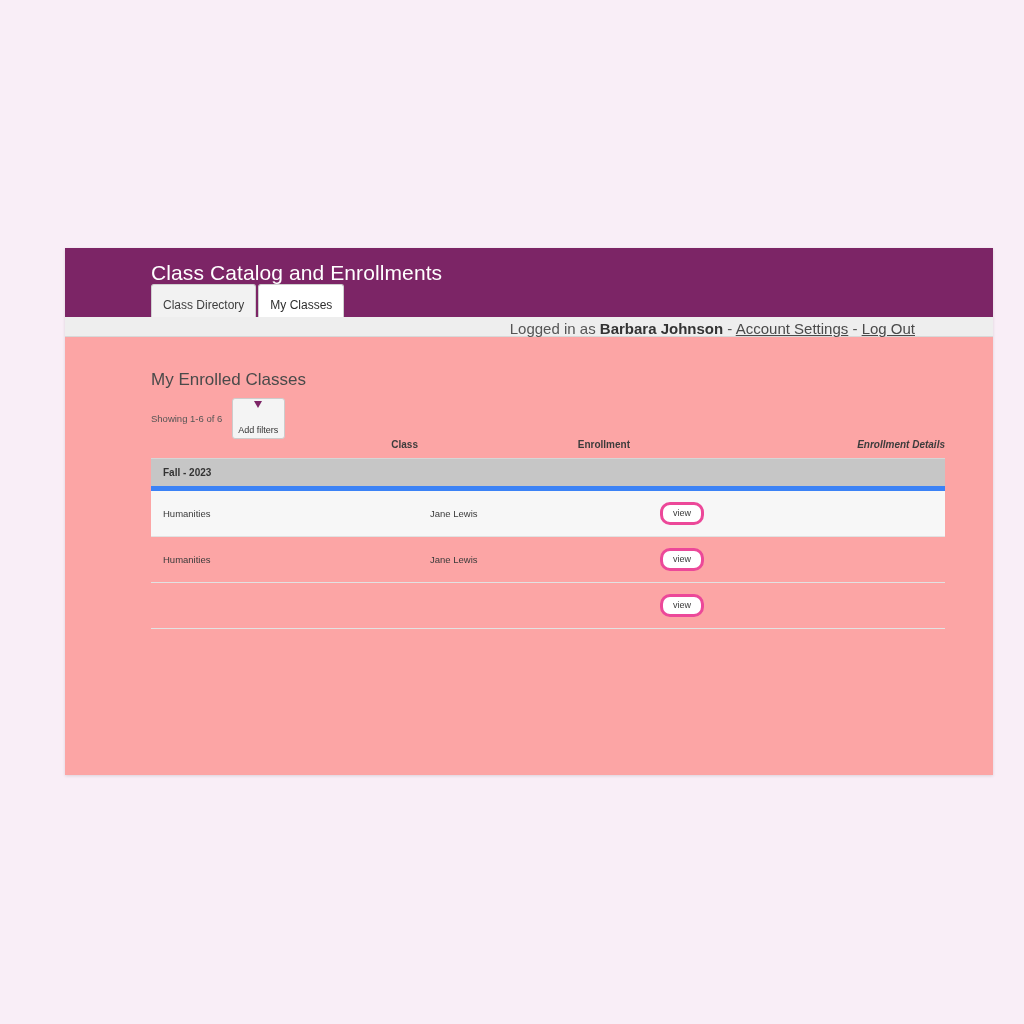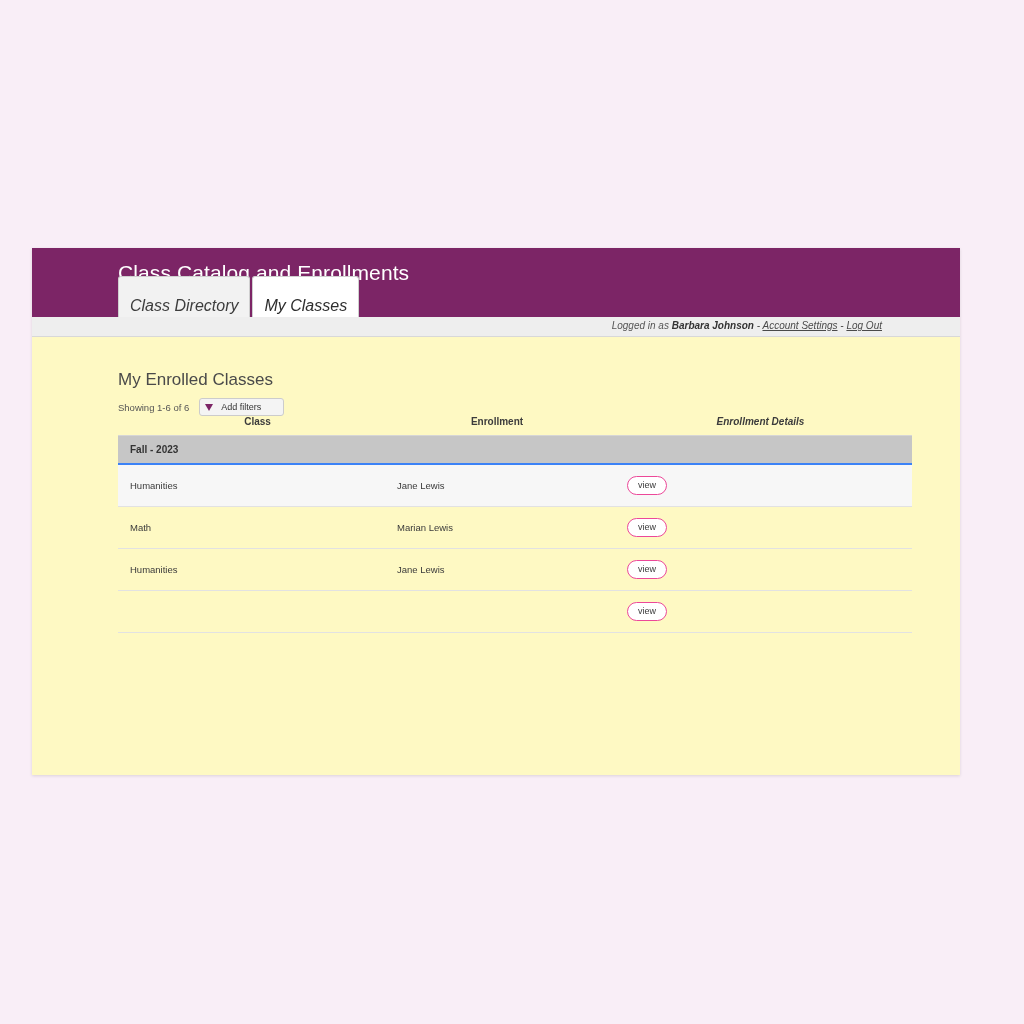--- a/index.html
+++ b/index.html
@@ -9,25 +9,25 @@
   body {
     width: 1024px;
     height: 1024px;
     background: #f9eef7;
     font-family: "Liberation Sans", sans-serif;
     overflow: hidden;
   }
 
   #app-window {
     position: absolute;
-    left: 32px;
+    left: 65px;
     top: 248px;
     width: 928px;
     height: 527px;
-    background: #fef9c3;
+    background: #fca5a5;
     box-shadow: 0 1px 3px rgba(0,0,0,0.12);
   }
 
   
   .header {
     background: #7c2566;
     height: 69px;
     position: relative;
   }
   .header-title {
@@ -41,51 +41,49 @@
   }
   .tabs {
     position: absolute;
     left: 86px;
     bottom: 0;
     display: flex;
     align-items: flex-end;
     gap: 2px;
   }
   .tab {
-    font-size: 16px;
+    font-size: 12px;
     color: #3d3d3d;
     background: #f2f2f2;
     border: 1px solid #cfcfcf;
     border-bottom: none;
-    padding: 22px 11px 5px 11px;
+    padding: 14px 11px 5px 11px;
     border-radius: 3px 3px 0 0;
     line-height: 13px;
     cursor: pointer;
-    font-style: italic;
   }
   .tab.active {
     background: #ffffff;
     color: #2e2e2e;
   }
 
   
   .account-bar {
     height: 19px;
     background: #eeeeee;
     border-bottom: 1px solid #d8d8d8;
     position: relative;
   }
   .account-bar-inner {
     position: absolute;
     right: 78px;
     top: 3px;
-    font-size: 10px;
+    font-size: 15px;
     color: #555555;
     white-space: nowrap;
-    font-style: italic;
   }
   .account-bar-inner b {
     font-weight: bold;
     color: #333333;
   }
   .account-bar-inner a {
     color: #4a4a4a;
     text-decoration: underline;
   }
 
@@ -104,84 +102,85 @@
     align-items: center;
     gap: 10px;
   }
   .showing-text {
     font-size: 9.5px;
     color: #555555;
   }
   .filter-btn {
     display: inline-flex;
     align-items: center;
-    gap: 8px;
+    gap: 16px;
     font-size: 9px;
     color: #333333;
     background: #f4f4f4;
     border: 1px solid #cccccc;
     border-radius: 3px;
-    padding: 2px 22px 2px 5px;
+    padding: 2px 6px 2px 5px;
     cursor: pointer;
     line-height: 12px;
+    flex-direction: column;
   }
   .funnel {
     display: inline-block;
     width: 0;
     height: 0;
     border-left: 4px solid transparent;
     border-right: 4px solid transparent;
     border-top: 7px solid #7c2566;
     position: relative;
     top: 0px;
   }
 
   
   table.classes {
     width: 758px;
     border-collapse: collapse;
     table-layout: fixed;
   }
   table.classes th {
-    text-align: center;
+    text-align: right;
     font-size: 10px;
     font-weight: bold;
     color: #3c3c3c;
     padding: 0 0 8px 12px;
     border-bottom: 1px solid #d6d6d6;
   }
   table.classes th.col-class { width: 255px; }
   table.classes th.col-instructor { width: 200px; }
   table.classes th.col-details { width: 303px; font-style: italic; }
 
   tr.group-row td {
     background: #c6c6c6;
     font-size: 10px;
     font-weight: bold;
     color: #333333;
     padding: 8px 0 8px 12px;
-    border-bottom: 2px solid #3b82f6;
+    border-bottom: 5px solid #3b82f6;
   }
   tr.data-row td {
     font-size: 9.5px;
     color: #3b3b3b;
     padding: 11px 0 11px 12px;
     border-bottom: 1px solid #e2e2e2;
     vertical-align: middle;
     height: 15px;
   }
   tr.data-row.alt td {
     background: #f7f7f7;
   }
   .view-btn {
     display: inline-block;
     font-size: 9px;
     color: #3a3a3a;
     background: #ffffff;
-    border: 1px solid #ec4899;
+    border: 3px solid #ec4899;
     border-radius: 10px;
     padding: 3px 10px;
     cursor: pointer;
     line-height: 11px;
   }
   .cell-detail {
     padding-left: 30px !important;
   }
 
   .footer {
@@ -241,27 +240,20 @@
         </tr>
 
         <tr class="data-row alt">
           <td>Humanities</td>
           <td>Jane Lewis</td>
           <td class="cell-detail">
             <span class="view-btn">view</span>
           </td>
         </tr>
 
-        <tr class="data-row">
-          <td>Math</td>
-          <td>Marian Lewis</td>
-          <td class="cell-detail">
-            <span class="view-btn">view</span>
-          </td>
-        </tr>
 
 
         <tr class="data-row">
           <td>Humanities</td>
           <td>Jane Lewis</td>
           <td class="cell-detail">
             <span class="view-btn">view</span>
           </td>
         </tr>
 

